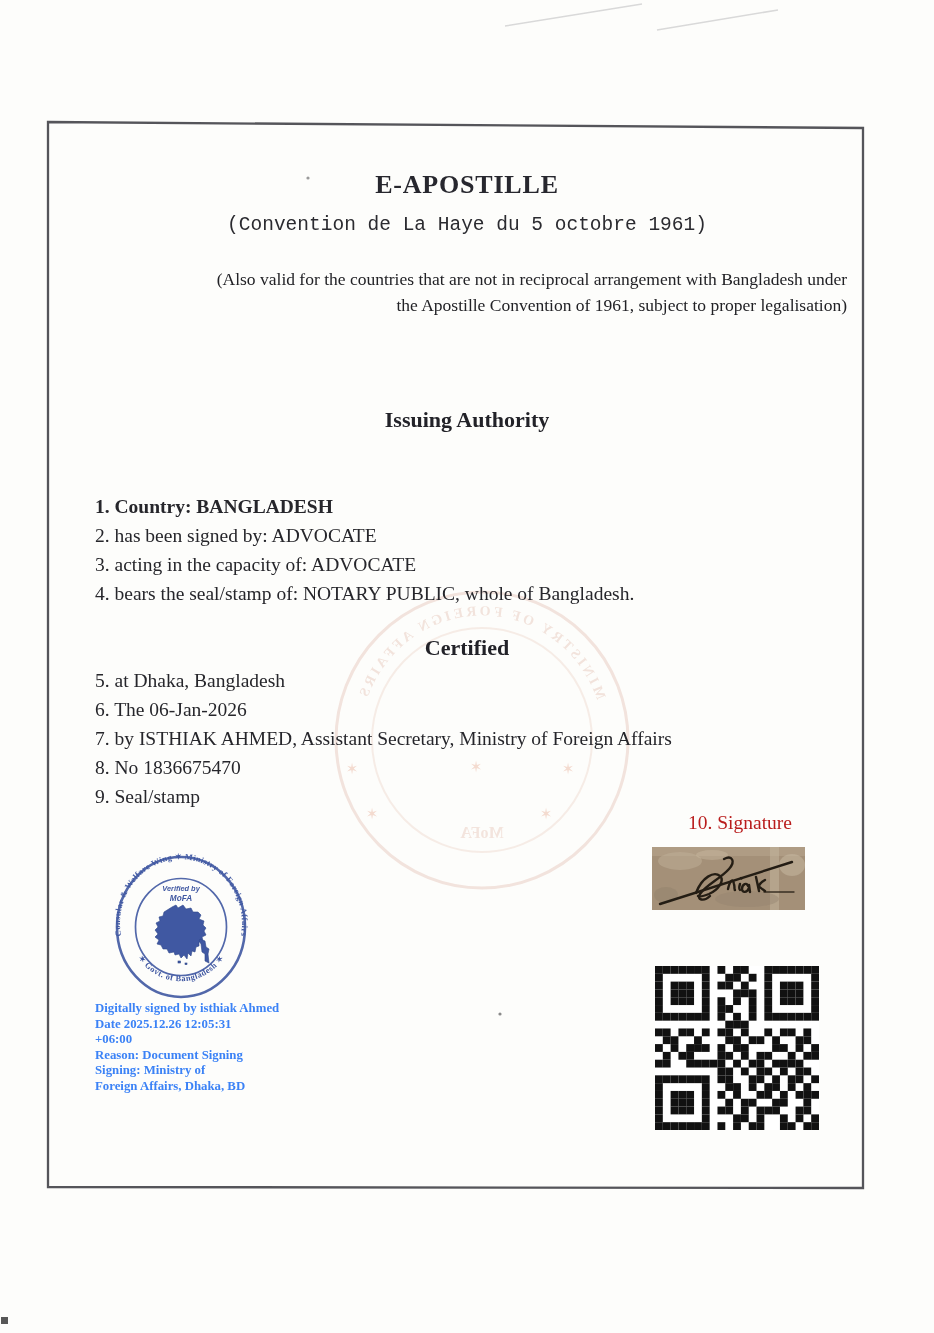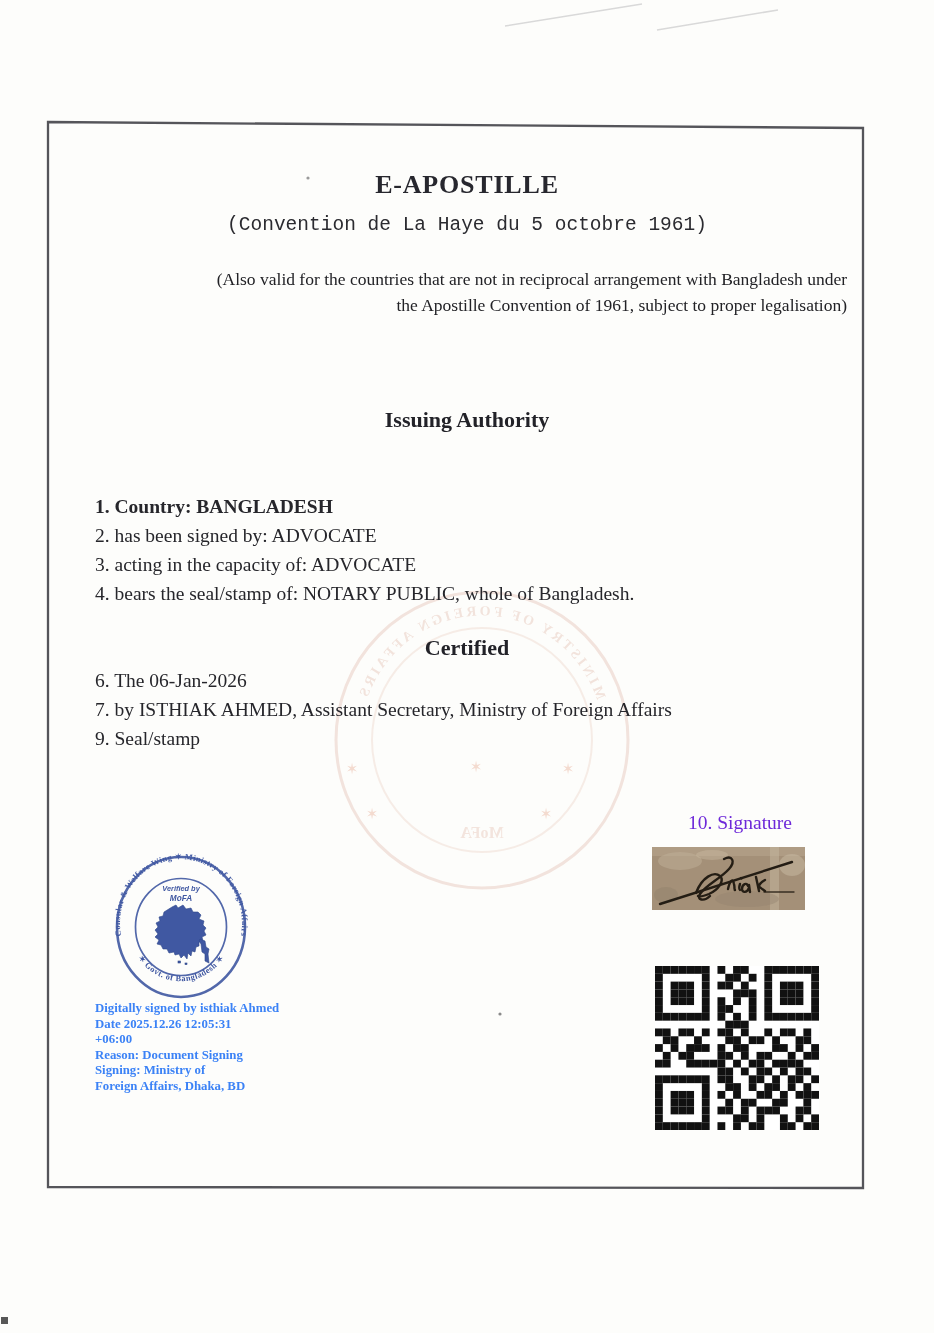--- a/index.html
+++ b/index.html
@@ -10,21 +10,21 @@
   .doc-title{top:171px;font-size:26px;font-weight:bold;letter-spacing:.8px;color:#27272e;line-height:1.1;}
   .doc-subtitle{top:214px;font-size:19.5px;font-family:Liberation Mono, monospace;color:#2b2b30;line-height:1.2;}
   .doc-note{top:267px;left:87px;width:760px;text-align:right;font-size:17.5px;line-height:25.5px;color:#222226;}
   .sec-heading{font-size:22px;font-weight:bold;color:#222228;line-height:1.1;}
   #ia-heading{top:408px;}
   #cert-heading{top:636px;}
   .body-block{font-size:19.5px;line-height:29px;color:#26262b;}
   #ia-block{left:95px;top:444px;margin-top:48px;}
   #cert-block{left:95px;top:666px;}
   .bold{font-weight:bold;}
-  #sig-label{left:620px;top:812px;width:172px;text-align:right;font-size:19.5px;color:#6d28d9;}
+  #sig-label{left:620px;top:812px;width:172px;text-align:right;font-size:19.5px;color:#b91c1c;}
   #sig-box{left:652px;top:847px;width:153px;height:63px;}
   #seal{left:112px;top:853px;width:138px;height:148px;}
   #digsig{left:95px;top:1001px;font-size:12.8px;font-weight:bold;line-height:15.5px;color:#3b82f6;}
   #qr{left:655px;top:966px;width:164px;height:164px;}
   #watermark{left:320px;top:580px;pointer-events:none;}
   svg{display:block;}
 </style>
 </head>
 <body>
 
@@ -69,22 +69,24 @@
   <div id="ia-heading" class="abs center sec-heading">Issuing Authority</div>
   <div id="ia-block" class="abs body-block">
     <div class="bold">1. Country: BANGLADESH</div>
     <div>2. has been signed by: ADVOCATE</div>
     <div>3. acting in the capacity of: ADVOCATE</div>
     <div>4. bears the seal/stamp of: NOTARY PUBLIC, whole of Bangladesh.</div>
   </div>
 
   <div id="cert-heading" class="abs center sec-heading">Certified</div>
   <div id="cert-block" class="abs body-block">
+    <div>5. at Dhaka, Bangladesh</div>
     <div>6. The 06-Jan-2026</div>
     <div>7. by ISTHIAK AHMED, Assistant Secretary, Ministry of Foreign Affairs</div>
+    <div>8. No 1836675470</div>
     <div>9. Seal/stamp</div>
   </div>
 
   <div id="sig-label" class="abs">10. Signature</div>
 
   <svg id="sig-box" class="abs" width="153" height="63" viewBox="0 0 153 63">
     <rect width="153" height="63" fill="#a49078"></rect>
     <g>
       <rect x="0" y="0" width="153" height="9" fill="#bcab93" opacity="0.45"></rect>
       <rect x="118" y="0" width="9" height="63" fill="#c6b79f" opacity="0.5"></rect>

